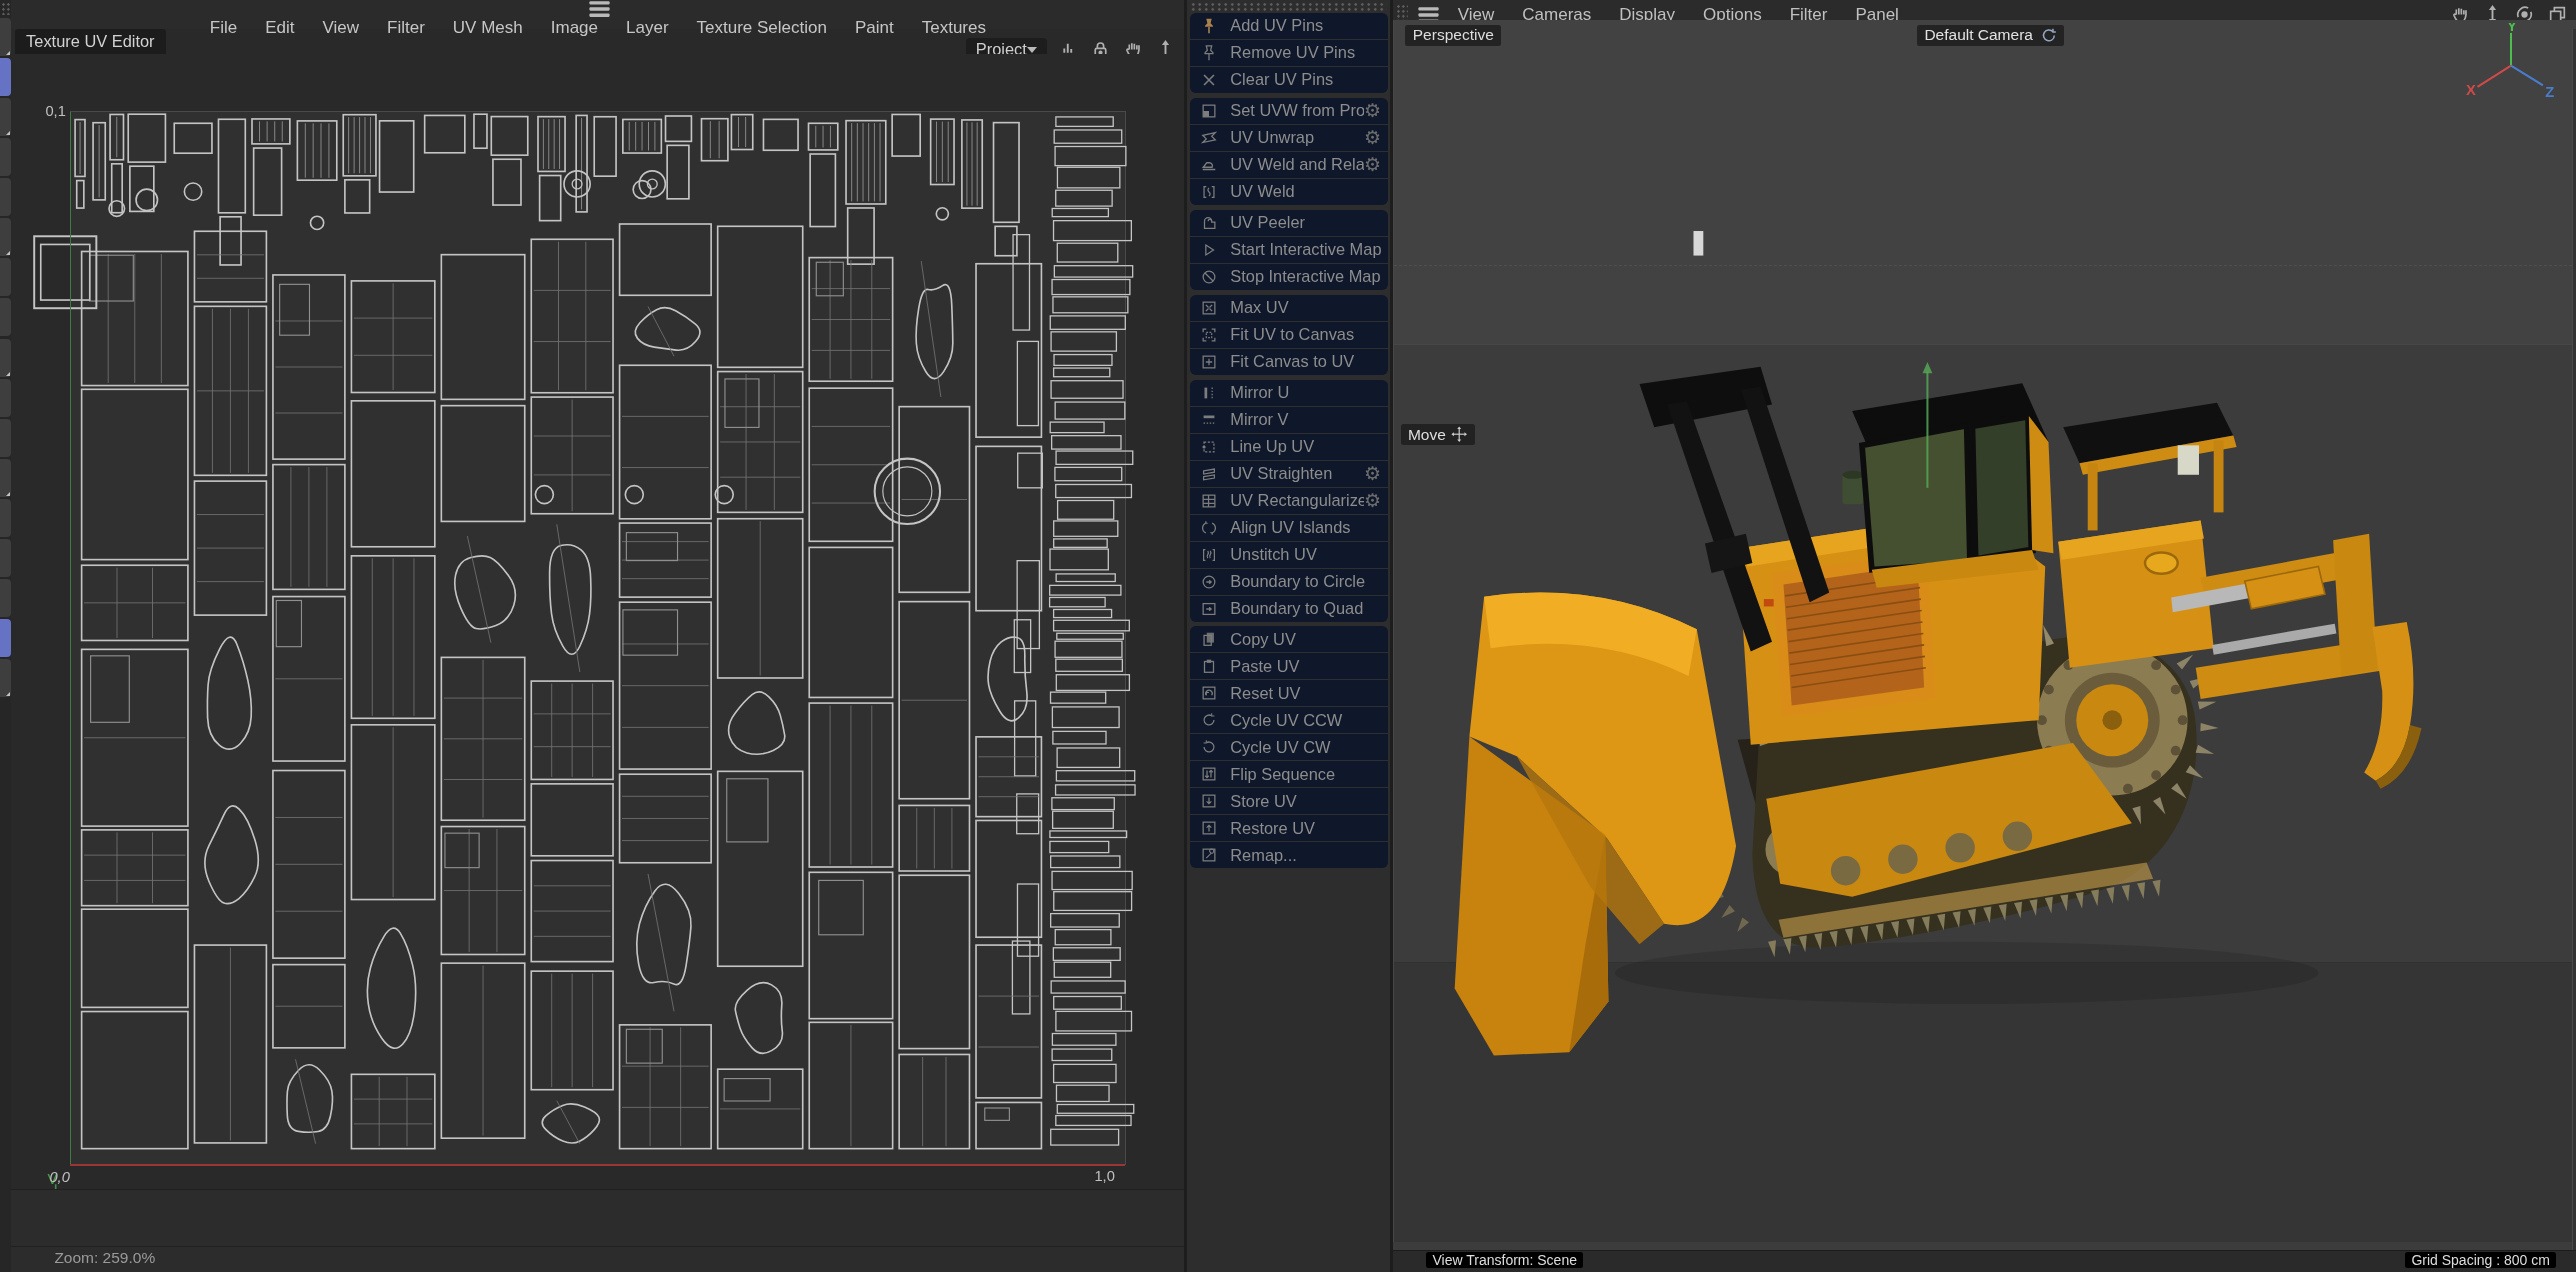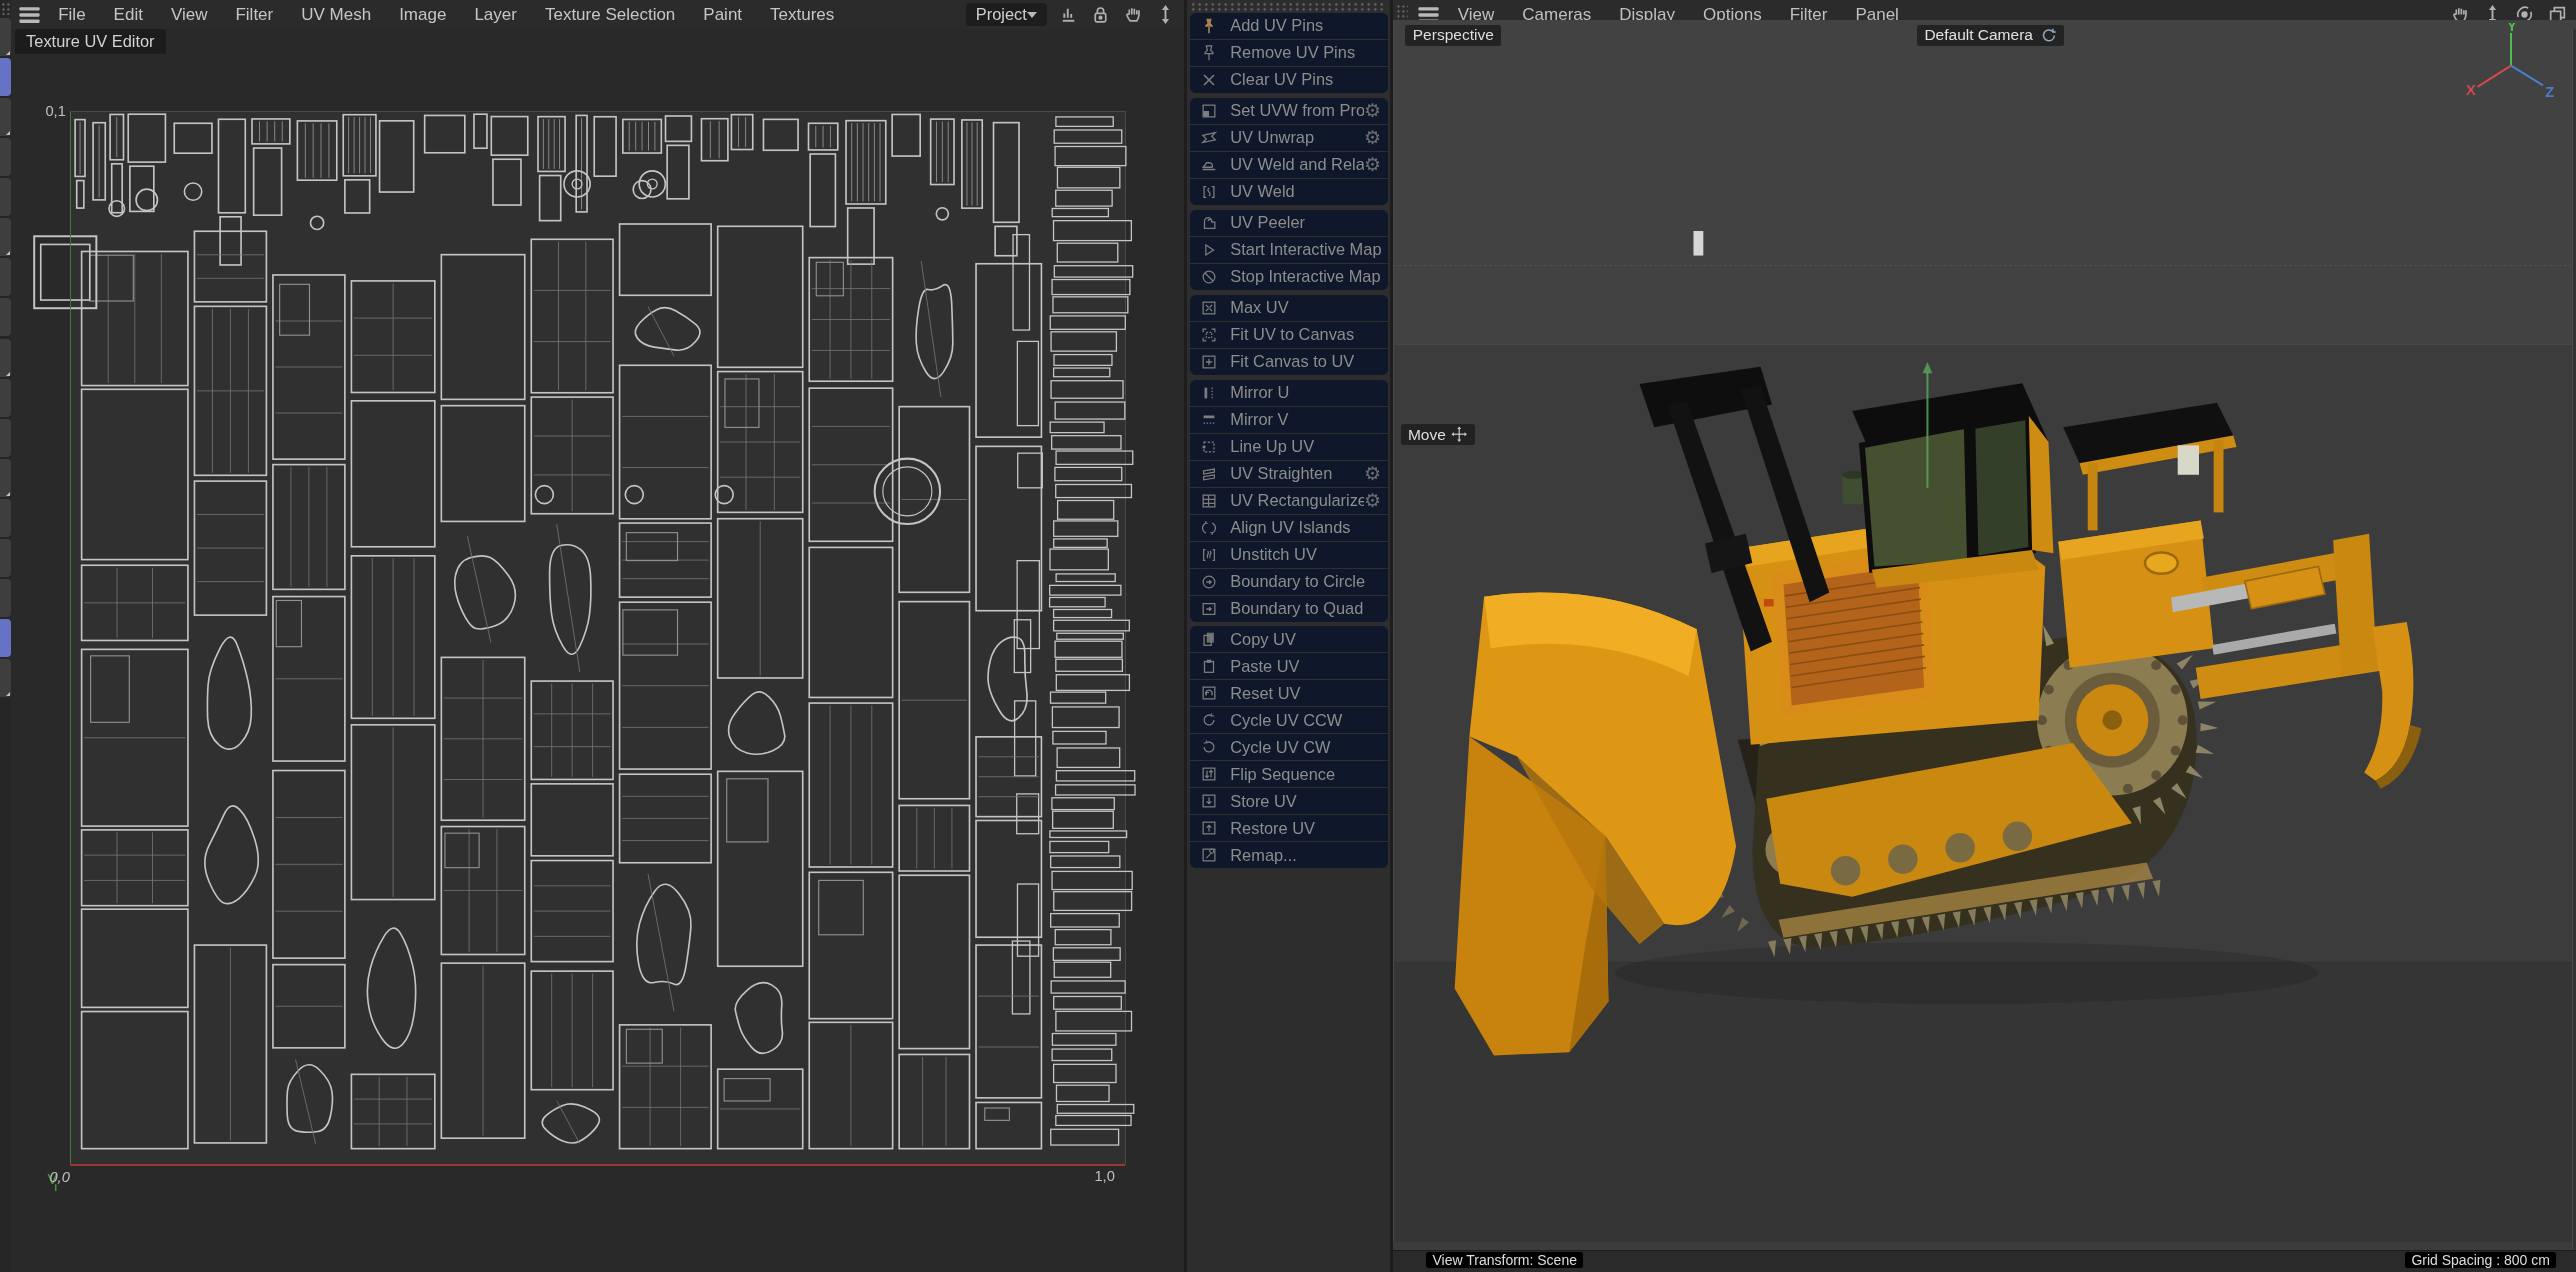--- a/index.html
+++ b/index.html
@@ -15,21 +15,21 @@
   .grip-v{position:absolute;left:0.8px;top:1.6px;width:9px;height:13px;
       background-image:radial-gradient(circle,#5f5f5f 1.2px,transparent 1.4px);background-size:4.9px 4.9px;}
   
   .menubar{position:absolute;top:0;left:0;right:0;height:29px;display:flex;align-items:center;font-size:17px;color:#c6c6c6;}
   .menu-item{padding:0 14px;white-space:nowrap;}
   .hamburger{display:inline-flex;margin:0 3.3px 0 6.5px;}
   .menubar-right{margin-left:auto;display:flex;align-items:center;gap:11.4px;padding-right:8.2px;}
   .tbicon{display:inline-flex;color:#b0b0b0;}
   
   #uv-panel{position:absolute;left:11.4px;top:0;width:1173px;height:1272px;background:#292929;}
-  #uv-panel .menubar{background:#2b2b2b;}
+  #uv-panel .menubar{background:#2b2b2b;flex-direction:column;}
   .dropdown{background:#1d1d1d;border-radius:4.1px;height:23px;display:flex;align-items:center;
       padding:0 9.8px;color:#cfcfcf;font-size:16.4px;}
   .caret{width:0;height:0;border-left:5.7px solid transparent;border-right:5.7px solid transparent;border-top:6.5px solid #b9b9b9;}
   .tab{position:absolute;top:29px;left:3.3px;height:24.5px;line-height:24.5px;padding:0 11.4px;background:#1c1c1c;
       color:#d2d2d2;font-size:16.4px;border-radius:3.3px 3.3px 0 0;}
   #uv-canvas-area{position:absolute;left:0;top:54px;width:1173px;height:1137px;background:#292929;overflow:hidden;text-align:center;}
   #uv-canvas{position:absolute;left:59px;top:57px;width:1055px;height:1053px;background:#303030;
       border-top:0.8px solid #4a4a4a;border-right:0.8px solid #4a4a4a;}
   #uv-wire{position:absolute;left:0;top:0;overflow:visible;}
   .axis-left{position:absolute;left:-0.8px;top:0;width:1.6px;height:1053px;background:#3f7a3f;}
@@ -553,20 +553,24 @@
       <div class="uvlabel v" style="left:36px;top:1117px;">V</div>
       <div class="uvlabel" style="left:38px;top:1115px;font-style:italic;">0,0</div>
       <div class="uvlabel" style="left:1083px;top:1114px;">1,0</div>
       <svg width="90" height="65" style="position:absolute;left:33px;top:1127px;" viewBox="0 0 110 80">
         <path d="M14 4 V 60" stroke="#3f8f4f" stroke-width="2" fill="none"></path>
         <path d="M14 60 H 64" stroke="#b03a3a" stroke-width="2" fill="none"></path>
         <text x="72" y="52" fill="#c04545" font-size="20">U</text>
       </svg>
     </div>
 
+    <div id="uv-status">
+      <div class="innerline"></div>
+      <span id="zoom-level">Zoom: 259.0%</span>
+    </div>
   </div>
   <div class="vdiv" style="left:1184px;width:3.3px;"></div>
 
   <div id="cmd-panel">
     <div class="grip-h"></div>
     <div id="cmd-groups">
         <div class="cmd-group">
           <div class="cmd-row">
             <span class="cmd-icon gold">
               <svg viewBox="0 0 20 20" width="18" height="18" fill="none" stroke="currentColor" stroke-width="1.4">

